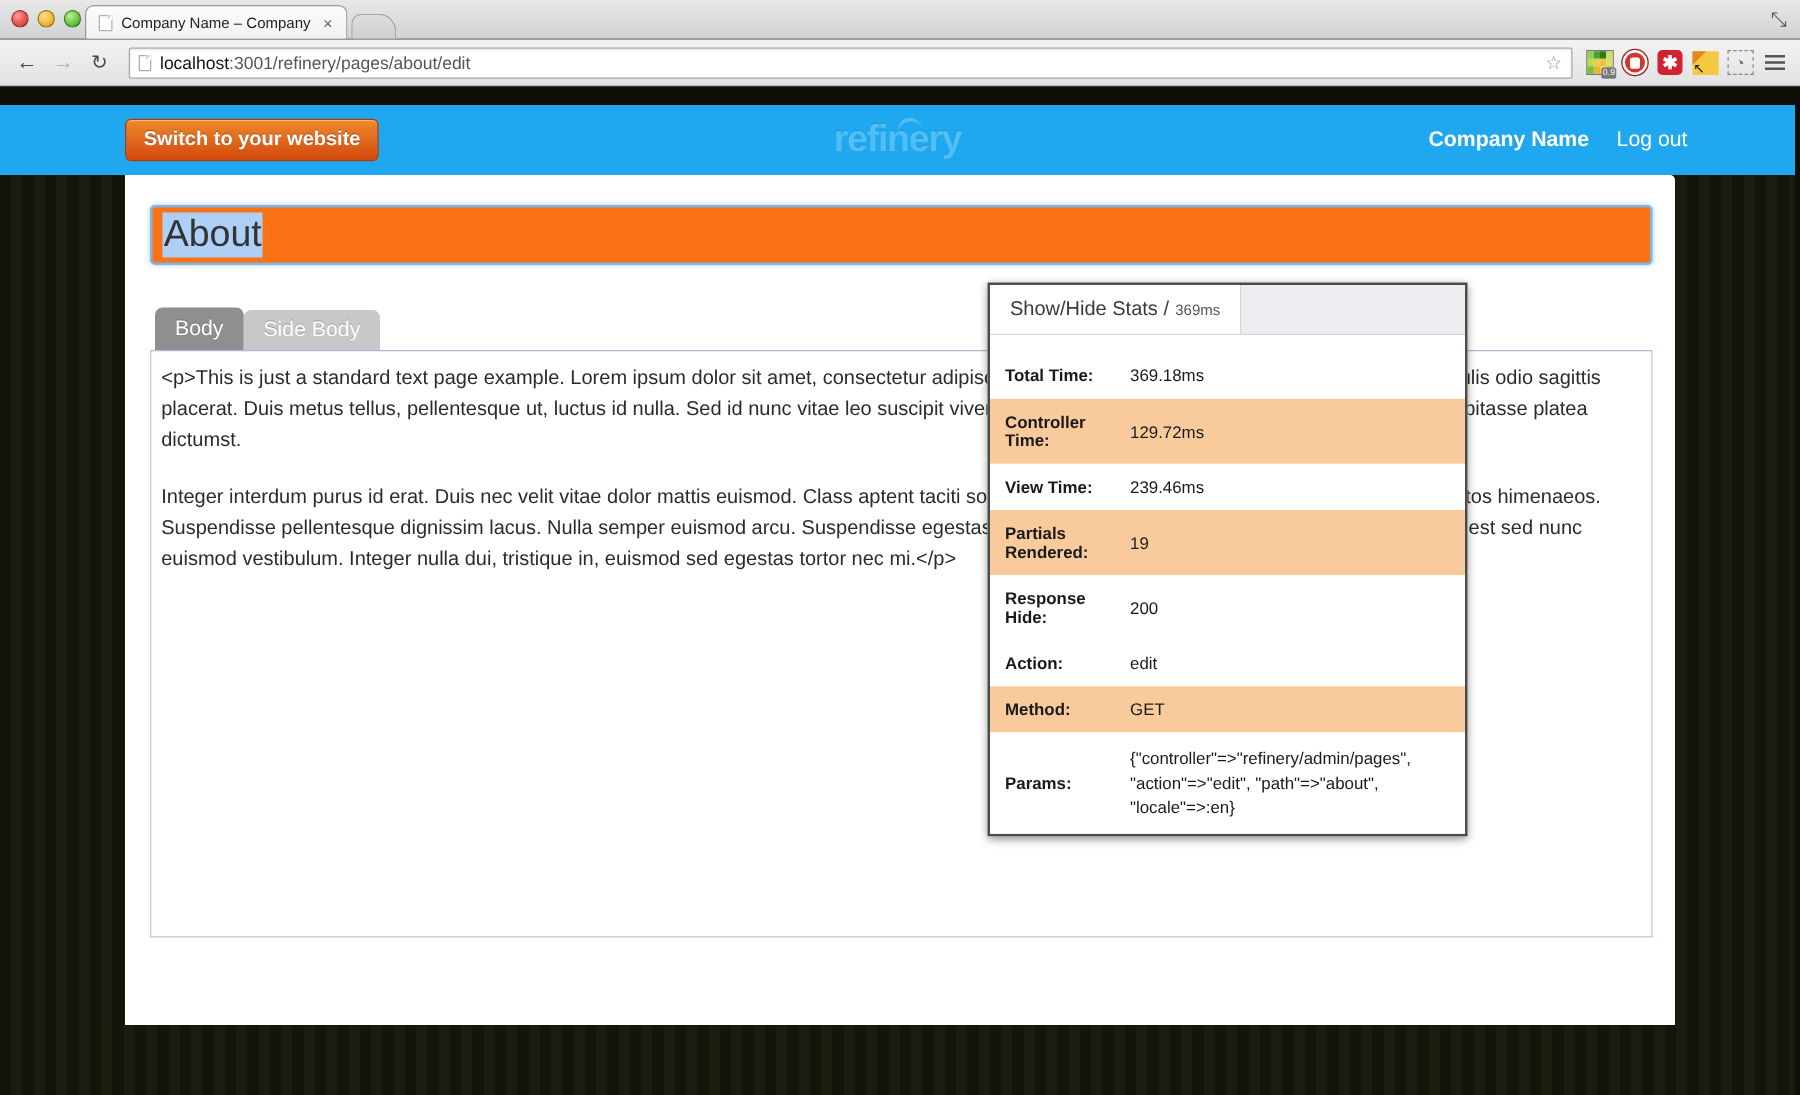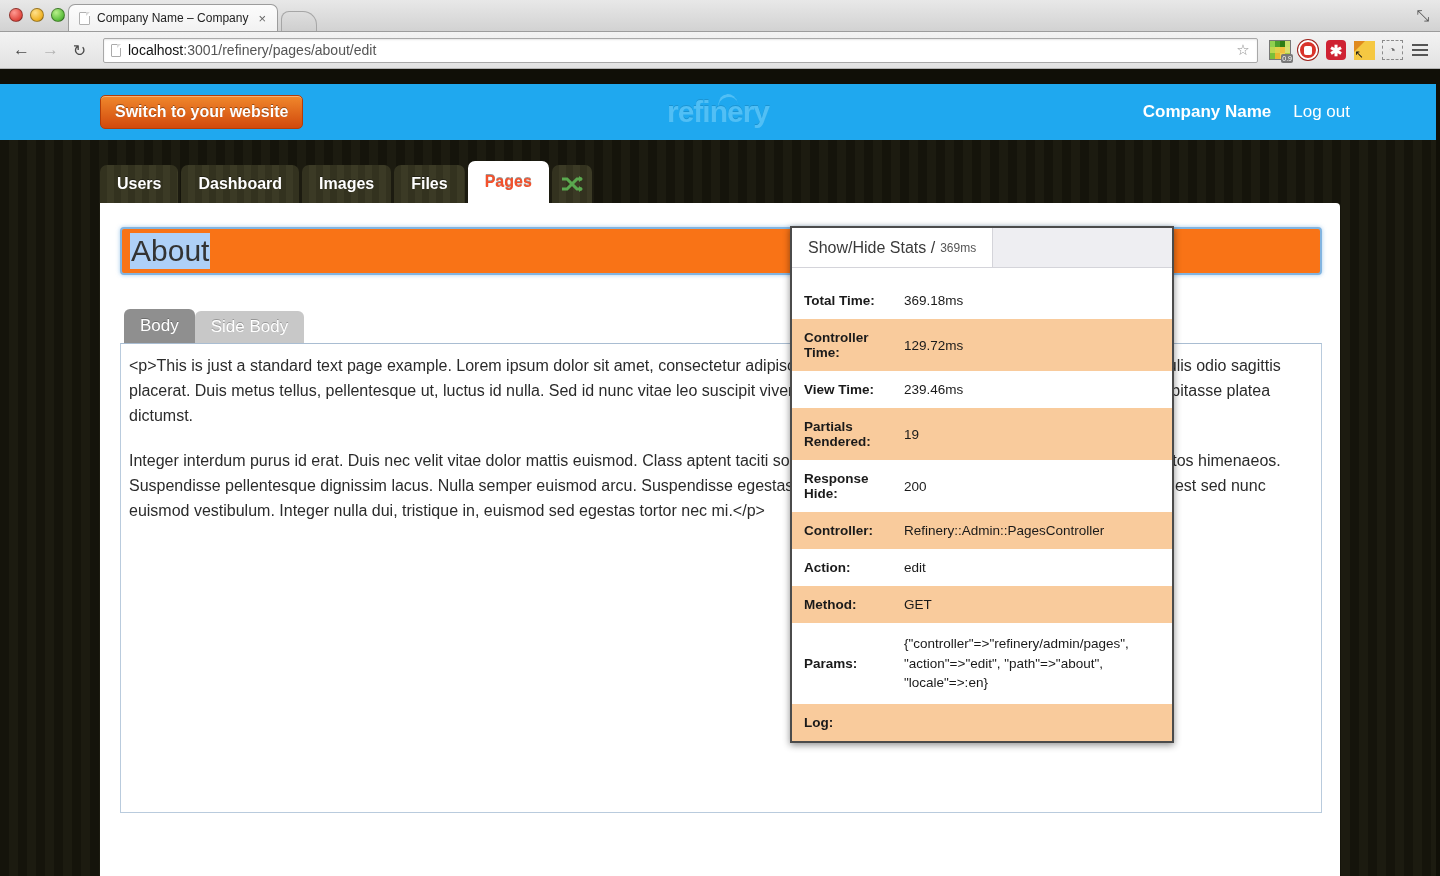--- a/index.html
+++ b/index.html
@@ -376,37 +376,20 @@
       <div class="rlogo">
         <span>refinery</span>
         <span class="swoosh"></span>
       </div>
       <div class="rnav">
         <span class="company">Company Name</span>
         <span>Log out</span>
       </div>
     </div>
 
-    <div class="tabs-row">
-      <div class="atab">Users</div>
-      <div class="atab">Dashboard</div>
-      <div class="atab">Images</div>
-      <div class="atab">Files</div>
-      <div class="atab active">Pages</div>
-      <div class="atab icon-tab">
-        <span class="shuffle-ico">
-          <svg width="22" height="17" viewBox="0 0 22 17">
-            <path d="M1 3 H6 L16 13 H21" stroke="#5aa84f" stroke-width="3" fill="none"></path>
-            <path d="M1 13 H6 L16 3 H21" stroke="#5aa84f" stroke-width="3" fill="none"></path>
-            <path d="M18 0 L22 3 L18 6 Z" fill="#5aa84f"></path>
-            <path d="M18 10 L22 13 L18 16 Z" fill="#5aa84f"></path>
-          </svg>
-        </span>
-      </div>
-    </div>
 
     <div class="panel">
       <div class="title-input">
         <span class="sel-text">About</span>
       </div>
 
       <div class="body-tabs">
         <div class="btab2">Body</div>
         <div class="btab2 inactive">Side Body</div>
       </div>
@@ -444,40 +427,32 @@
             <td class="v">239.46ms</td>
           </tr>
           <tr class="odd">
             <td class="k">Partials Rendered:</td>
             <td class="v">19</td>
           </tr>
           <tr class="even">
             <td class="k">Response Hide:</td>
             <td class="v">200</td>
           </tr>
-          <tr class="odd">
-            <td class="k">Controller:</td>
-            <td class="v">Refinery::Admin::PagesController</td>
-          </tr>
           <tr class="even">
             <td class="k">Action:</td>
             <td class="v">edit</td>
           </tr>
           <tr class="odd">
             <td class="k">Method:</td>
             <td class="v">GET</td>
           </tr>
           <tr class="even">
             <td class="k">Params:</td>
             <td class="v mono">{"controller"=&gt;"refinery/admin/pages",
 "action"=&gt;"edit", "path"=&gt;"about",
 "locale"=&gt;:en}</td>
           </tr>
-          <tr class="odd">
-            <td class="k">Log:</td>
-            <td class="v"></td>
-          </tr>
         </tbody>
       </table>
     </div>
 
   </div>
 </div>
 
 </body></html>

